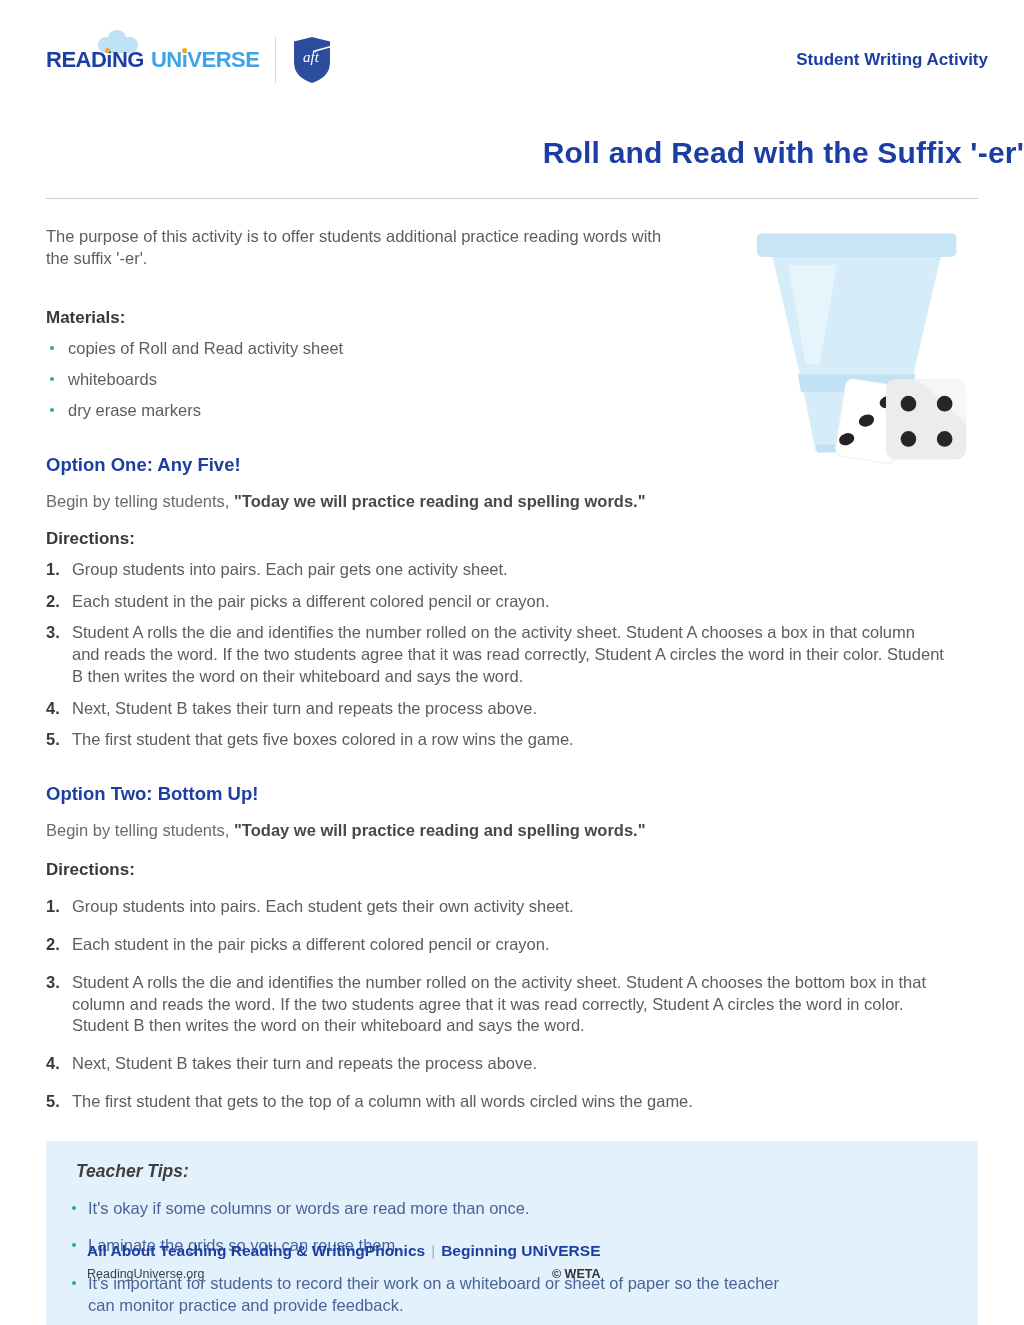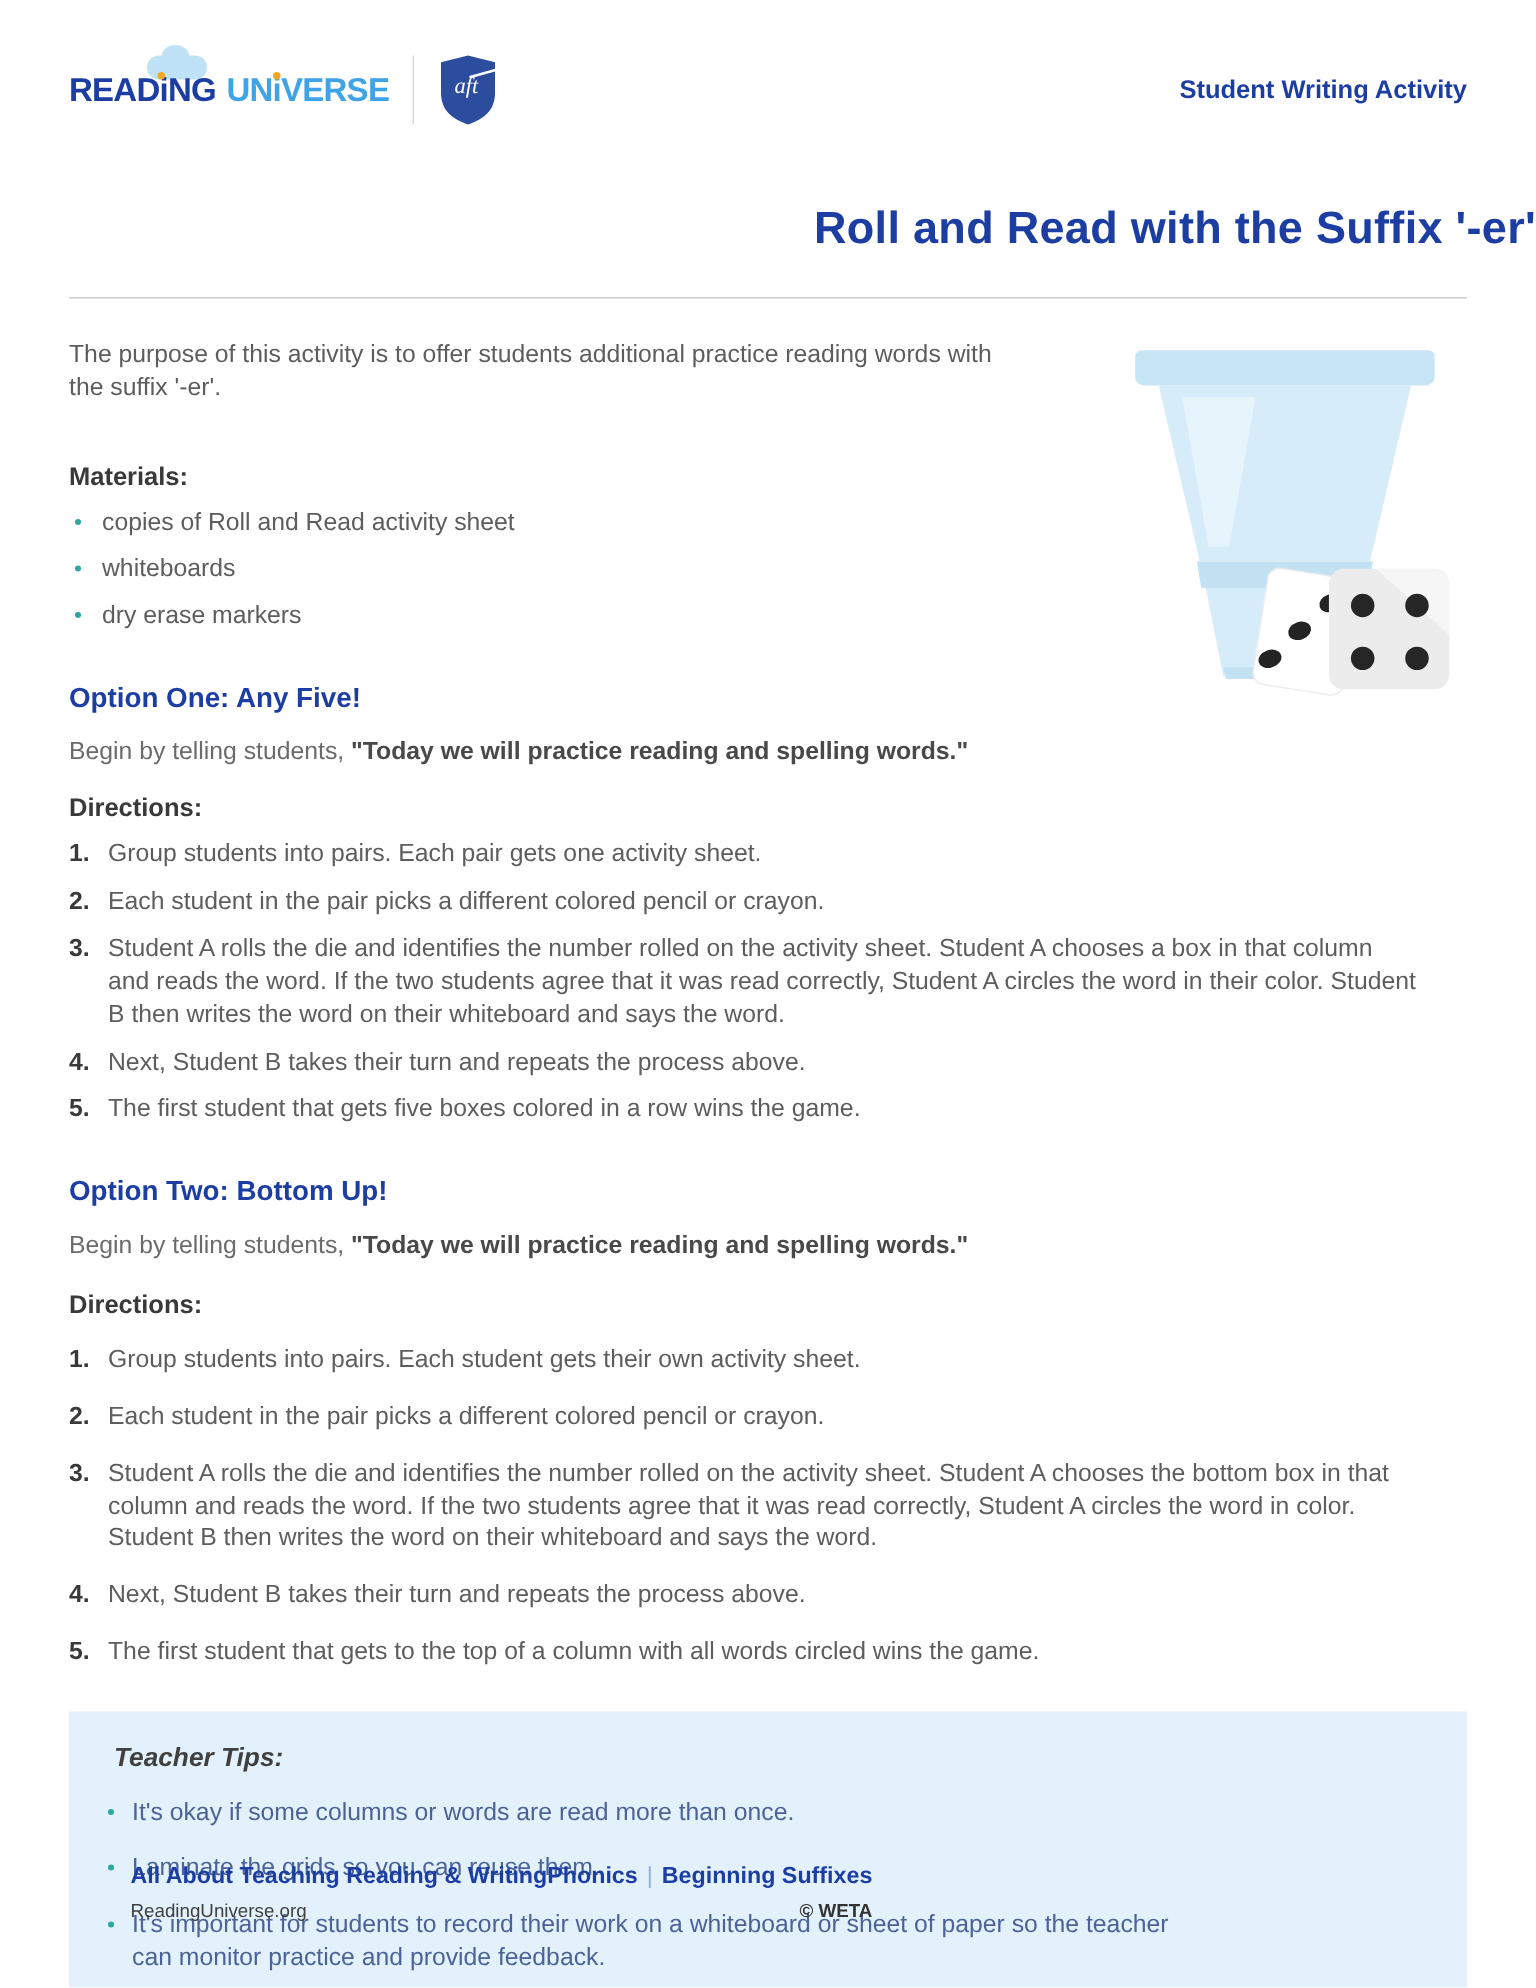--- a/index.html
+++ b/index.html
@@ -1,21 +1,21 @@
 <!DOCTYPE html>
 <html><head>
 <meta charset="utf-8">
 <style>
   * { margin:0; padding:0; box-sizing:border-box; }
   html,body { background:#ffffff; }
   body { font-family:"Liberation Sans","DejaVu Sans",sans-serif; }
   .page { position:relative; width:1024px; height:1325px; background:#fff; overflow:hidden; }
 
   
-  .header { display:flex; justify-content:space-between; align-items:center; padding:36px 46px 0 46px; }
+  .header { display:flex; justify-content:space-between; align-items:center; padding:36px 36px 0 46px; }
   .logo-group { display:flex; align-items:center; }
   .logo-ru { position:relative; display:flex; align-items:baseline; font-weight:bold; font-size:22px; letter-spacing:-0.5px; }
   .cloud { position:absolute; top:-10px; left:52px; width:40px; height:16px; background:#bfe2f6; border-radius:10px; z-index:0; }
   .cloud:before { content:""; position:absolute; left:10px; top:-7px; width:18px; height:14px; background:#bfe2f6; border-radius:50%; }
   .ru-word { position:relative; z-index:1; }
   .ru-dark { color:#1c3ea3; }
   .ru-light { color:#3fa3e8; margin-left:7px; }
   .i-dot { position:absolute; width:5px; height:5px; border-radius:50%; background:#f5a623; top:1px; z-index:2; }
   .i-dot.reading-dot { left:59px; }
   .i-dot.universe-dot { left:31px; }
@@ -169,19 +169,19 @@
     </ul>
   </div>
 
   <div class="footer">
     <div class="footer-left">
       <div class="footer-title">All About Teaching Reading &amp; Writing</div>
       <div class="footer-sub">ReadingUniverse.org</div>
     </div>
     <div class="footer-right">
       <div class="footer-tags">
-        <span>Phonics</span><span class="tag-sep">|</span><span>Beginning Suffixes</span>
+        <span>Phonics</span><span class="tag-sep">|</span><span>Beginning UNiVERSE</span>
       </div>
       <div class="footer-copy">© WETA</div>
     </div>
   </div>
 
 </div>
 
 </body></html>

